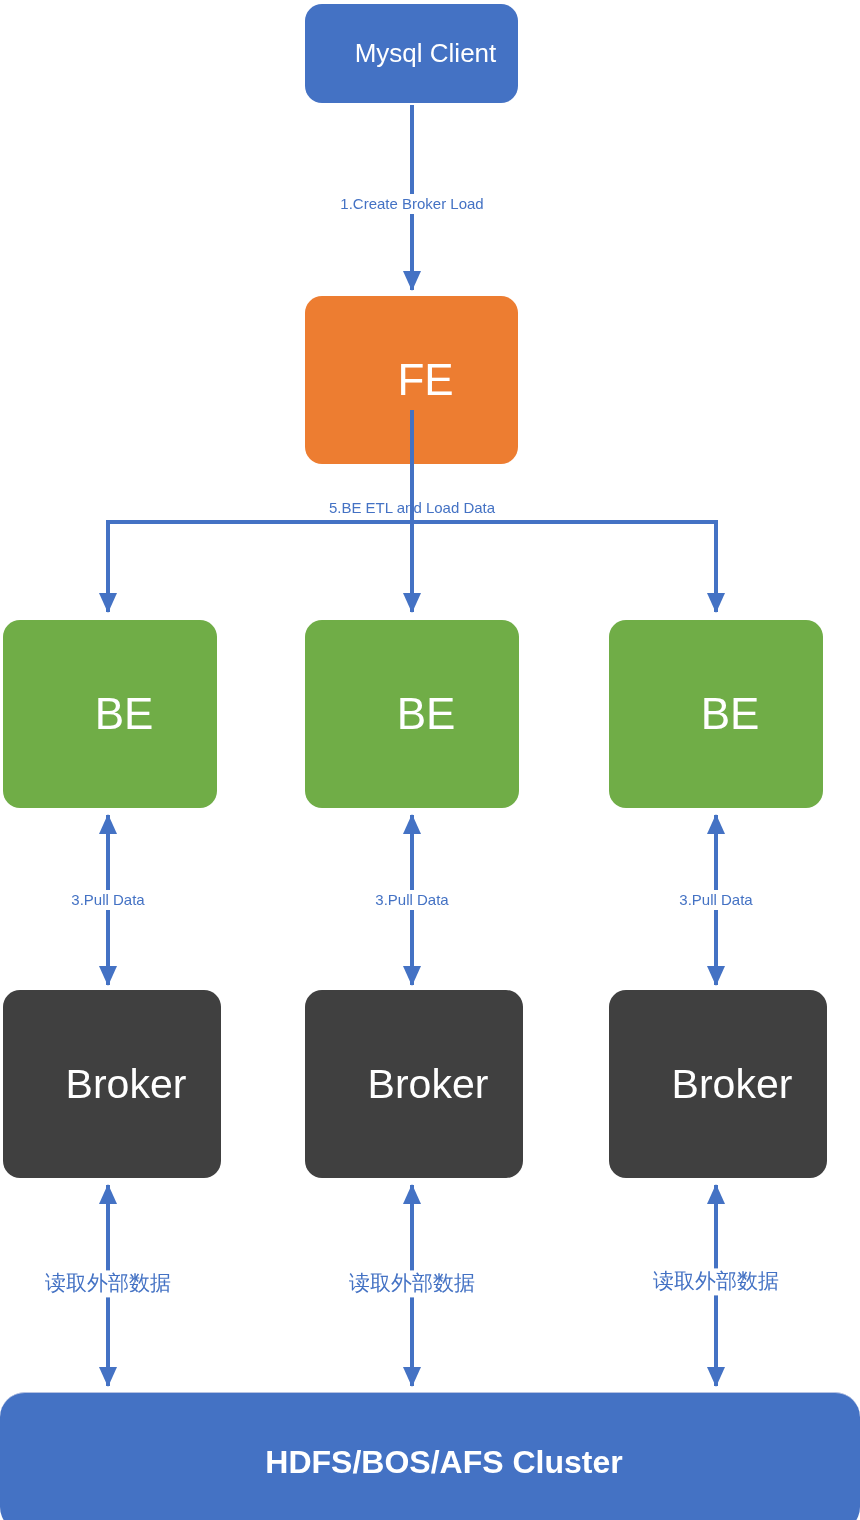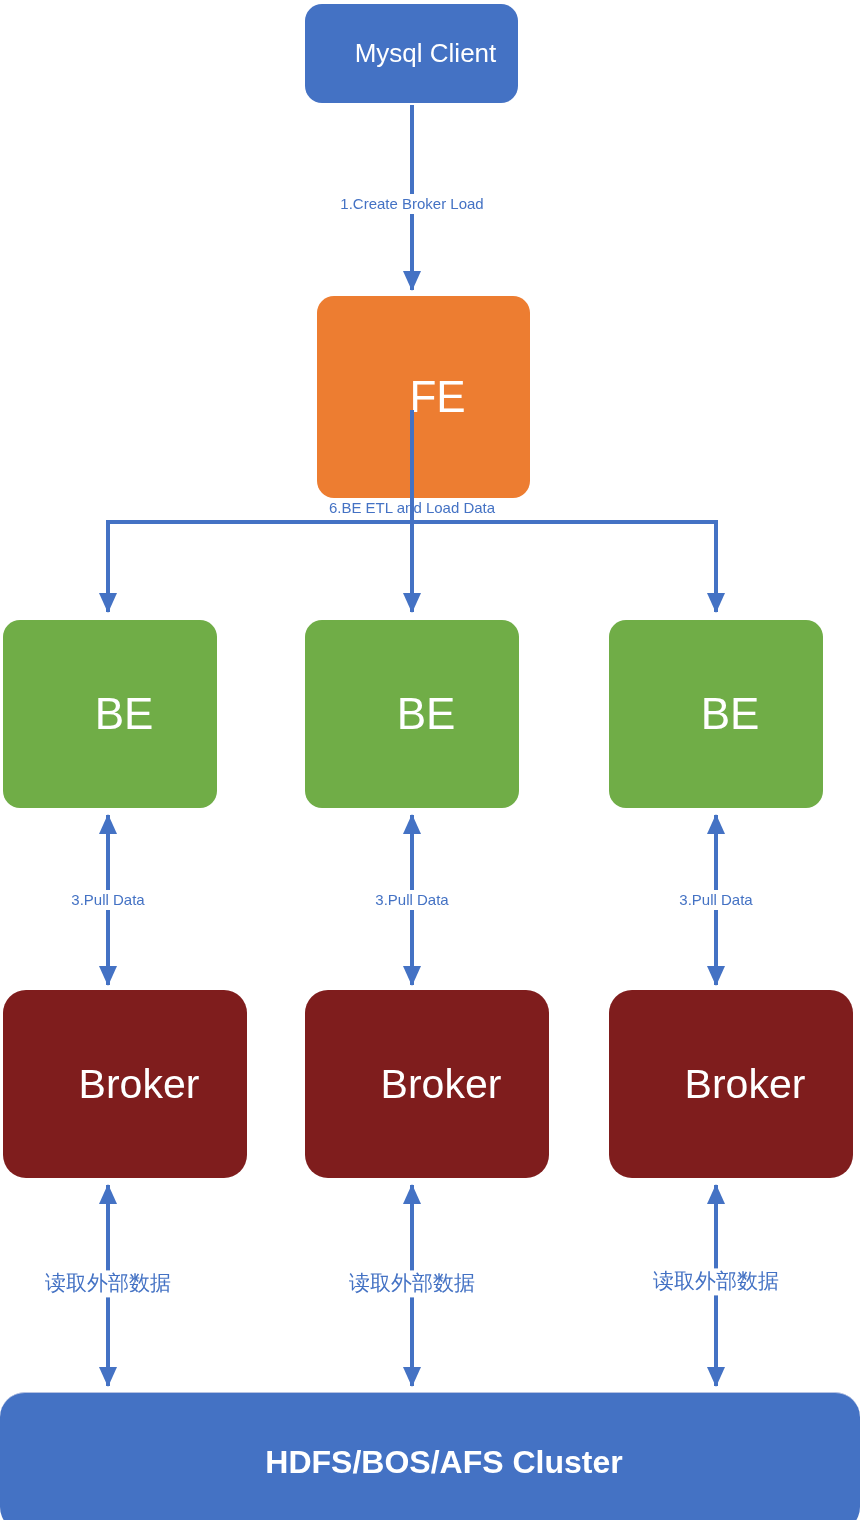--- a/index.html
+++ b/index.html
@@ -24,36 +24,34 @@
     padding-left: 28px;
   }
   .rounded { border-radius: 17px; }
 
   .node-client {
     left: 305px; top: 4px; width: 213px; height: 99px;
     background: #4472C4;
     font-size: 26px;
   }
   .node-fe {
-    left: 305px; top: 296px; width: 213px; height: 202px;
+    left: 305px; top: 296px; width: 213px; height: 168px;
     background: #ED7D31;
     font-size: 44px;
-    margin-left: 12px;
   }
   .node-be {
     top: 620px; width: 214px; height: 188px;
     background: #70AD47;
     font-size: 44px;
     align-items: center;
   }
   .node-broker {
-    top: 990px; width: 244px; height: 188px;
-    background: #7f1d1d;
+    top: 990px; width: 218px; height: 188px;
+    background: #404040;
     font-size: 41px;
-    border-radius: 23px;
   }
   .col-left   { left: 3px; }
   .col-mid    { left: 305px; }
   .col-right  { left: 609px; }
 
   .node-cluster {
     left: 0; top: 1392px; width: 860px; height: 140px;
     background: #4472C4;
     border-top: 1px solid #b6c2e2;
     font-size: 32px;
@@ -150,21 +148,21 @@
       <path d="M716,815 L716,985" marker-start="url(#ah)" marker-end="url(#ah)"></path>
 
       <path d="M108,1185 L108,1386" marker-start="url(#ah)" marker-end="url(#ah)"></path>
       <path d="M412,1185 L412,1386" marker-start="url(#ah)" marker-end="url(#ah)"></path>
       <path d="M716,1185 L716,1386" marker-start="url(#ah)" marker-end="url(#ah)"></path>
     </g>
   </svg>
 
   <div class="edge-label" style="left:412px; top:204px;">1.Create Broker Load</div>
 
-  <div class="edge-label no-bg" style="left:412px; top:508px;">6.BE ETL and Load Data</div>
+  <div class="edge-label no-bg" style="left:412px; top:508px;">5.BE ETL and Load Data</div>
 
   <div class="edge-label" style="left:108px; top:900px;">3.Pull Data</div>
   <div class="edge-label" style="left:412px; top:900px;">3.Pull Data</div>
   <div class="edge-label" style="left:716px; top:900px;">3.Pull Data</div>
 
   <div class="edge-label cjk" style="left:108px; top:1284px;">读取外部数据</div>
   <div class="edge-label cjk" style="left:412px; top:1284px;">读取外部数据</div>
   <div class="edge-label cjk" style="left:716px; top:1282px;">读取外部数据</div>
 
 

